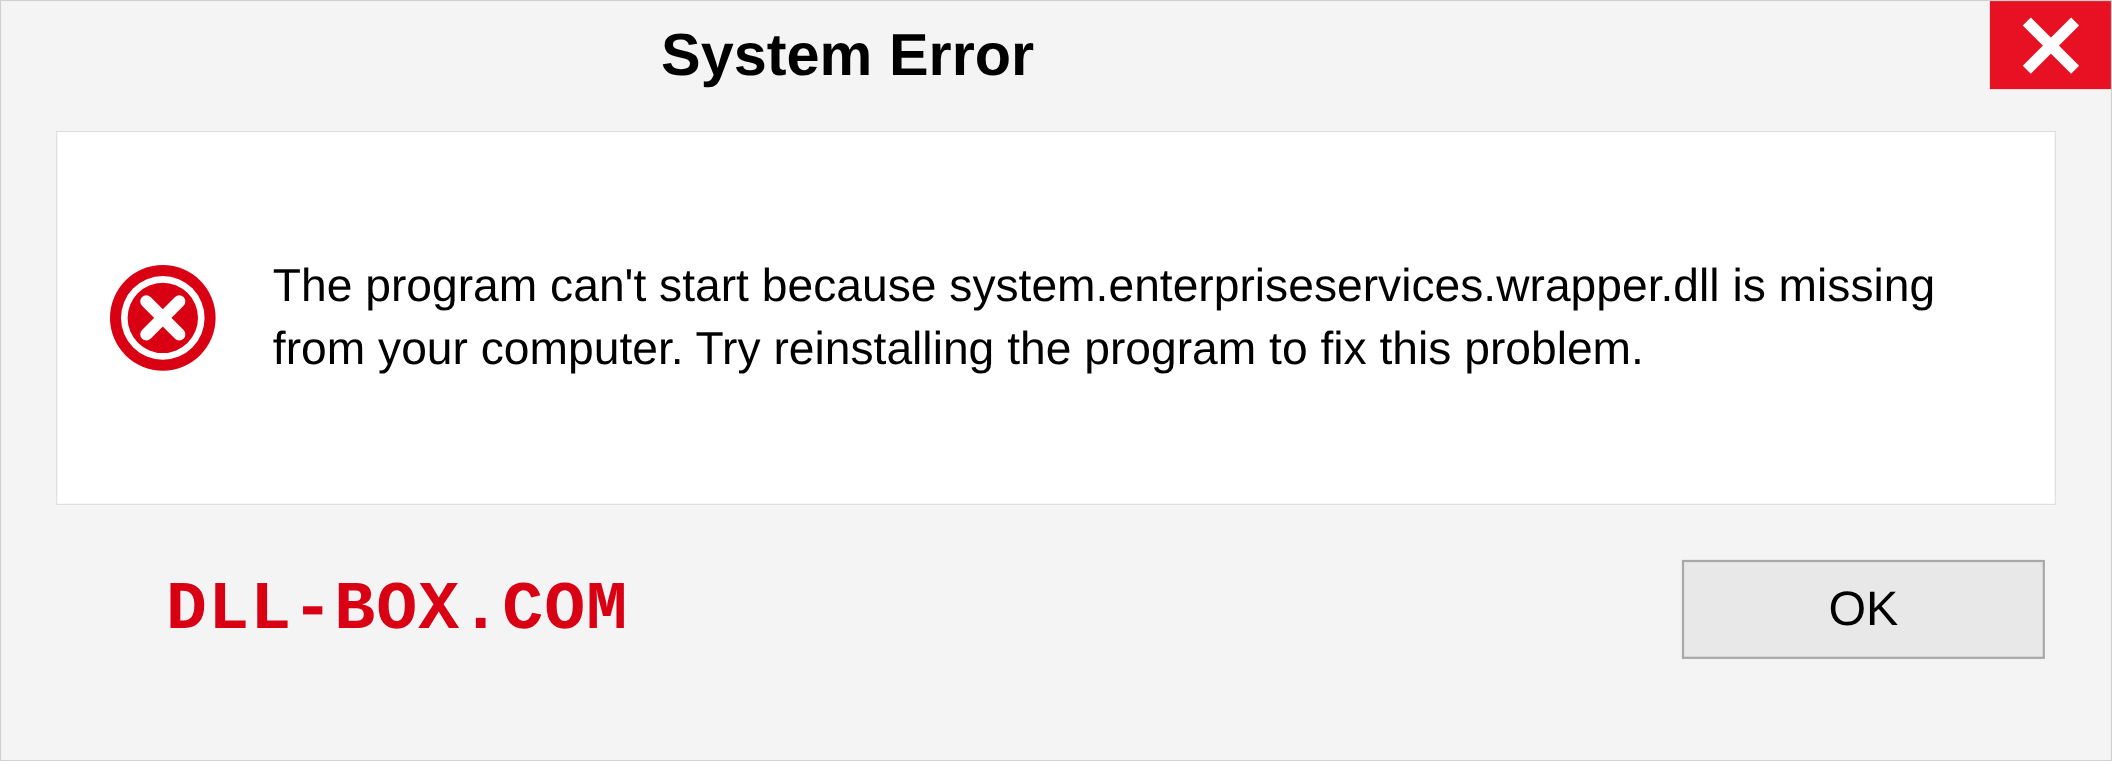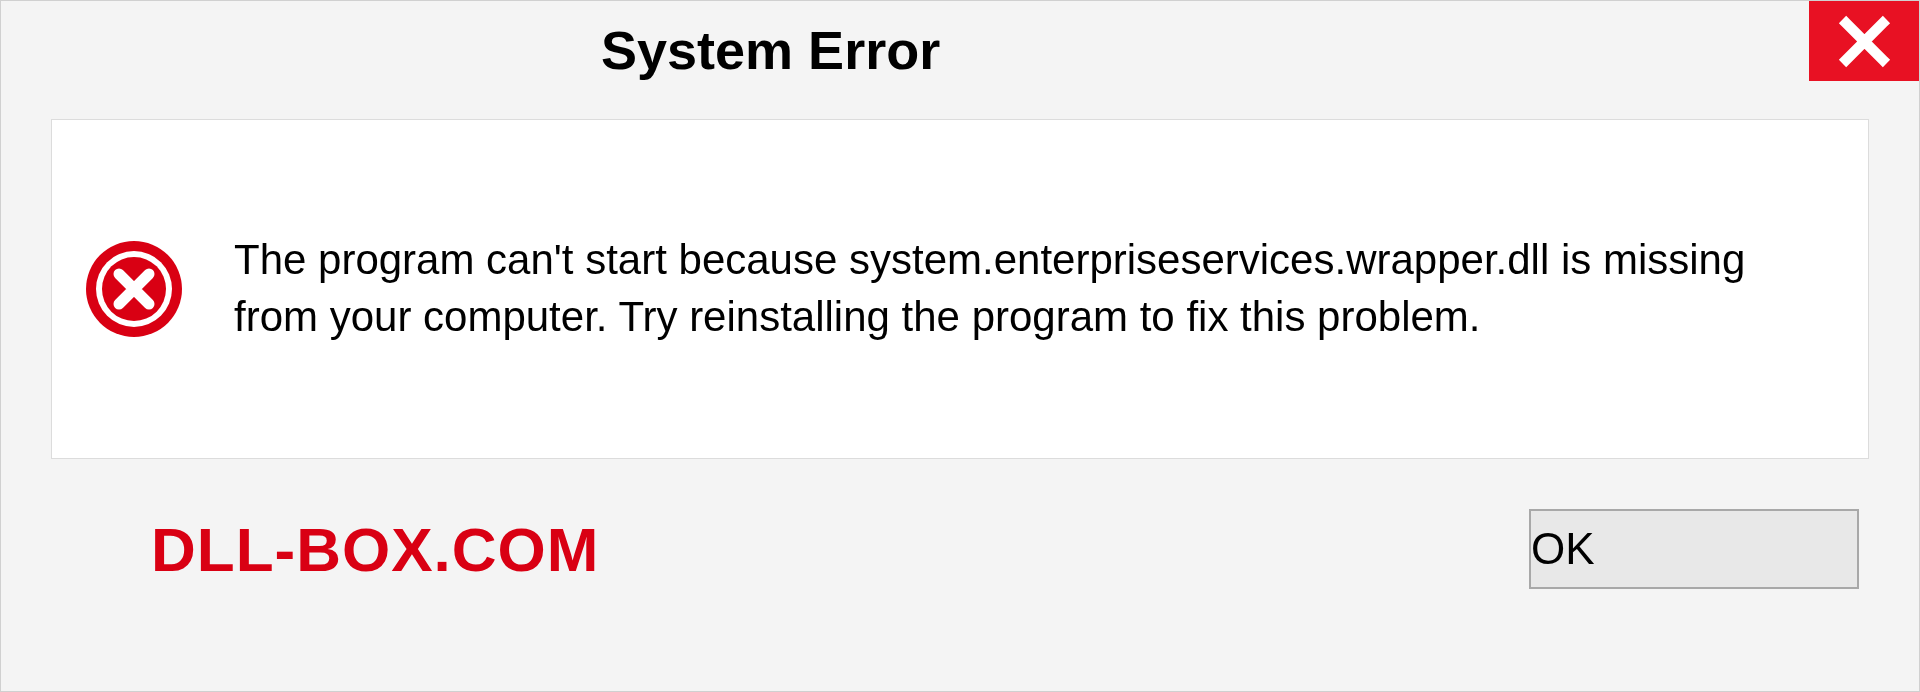--- a/index.html
+++ b/index.html
@@ -51,21 +51,21 @@
       width: 55px;
       height: 55px;
     }
     .content-area {
       margin: 20px 50px 0 50px;
       background: #ffffff;
       border: 1px solid #dcdcdc;
       height: 340px;
       display: flex;
       align-items: center;
-      padding: 0 60px 0 32px;
+      padding: 0 60px 0 46px;
     }
     .error-icon {
       flex-shrink: 0;
       width: 100px;
       height: 100px;
       margin-right: 50px;
     }
     .message-text {
       font-size: 42px;
       line-height: 1.35;
@@ -76,32 +76,32 @@
       display: flex;
       align-items: center;
       justify-content: space-between;
       padding: 50px 60px 0 150px;
     }
     .watermark {
       font-size: 62px;
       font-weight: 800;
       color: #d90013;
       letter-spacing: 1px;
-      font-family: Liberation Sans, sans-serif;
+      font-family: Liberation Mono, monospace;
     }
     .ok-button {
       width: 330px;
-      height: 80px;
+      height: 90px;
       background: #e8e8e8;
       border: 2px solid #a8a8a8;
       font-size: 44px;
       color: #000;
       display: flex;
       align-items: center;
-      justify-content: flex-start;
+      justify-content: center;
       cursor: pointer;
     }
   </style>
 </head>
 <body>
 
 <div class="dialog">
 
   <div class="title-bar">
     <span class="title-text">System Error</span>

